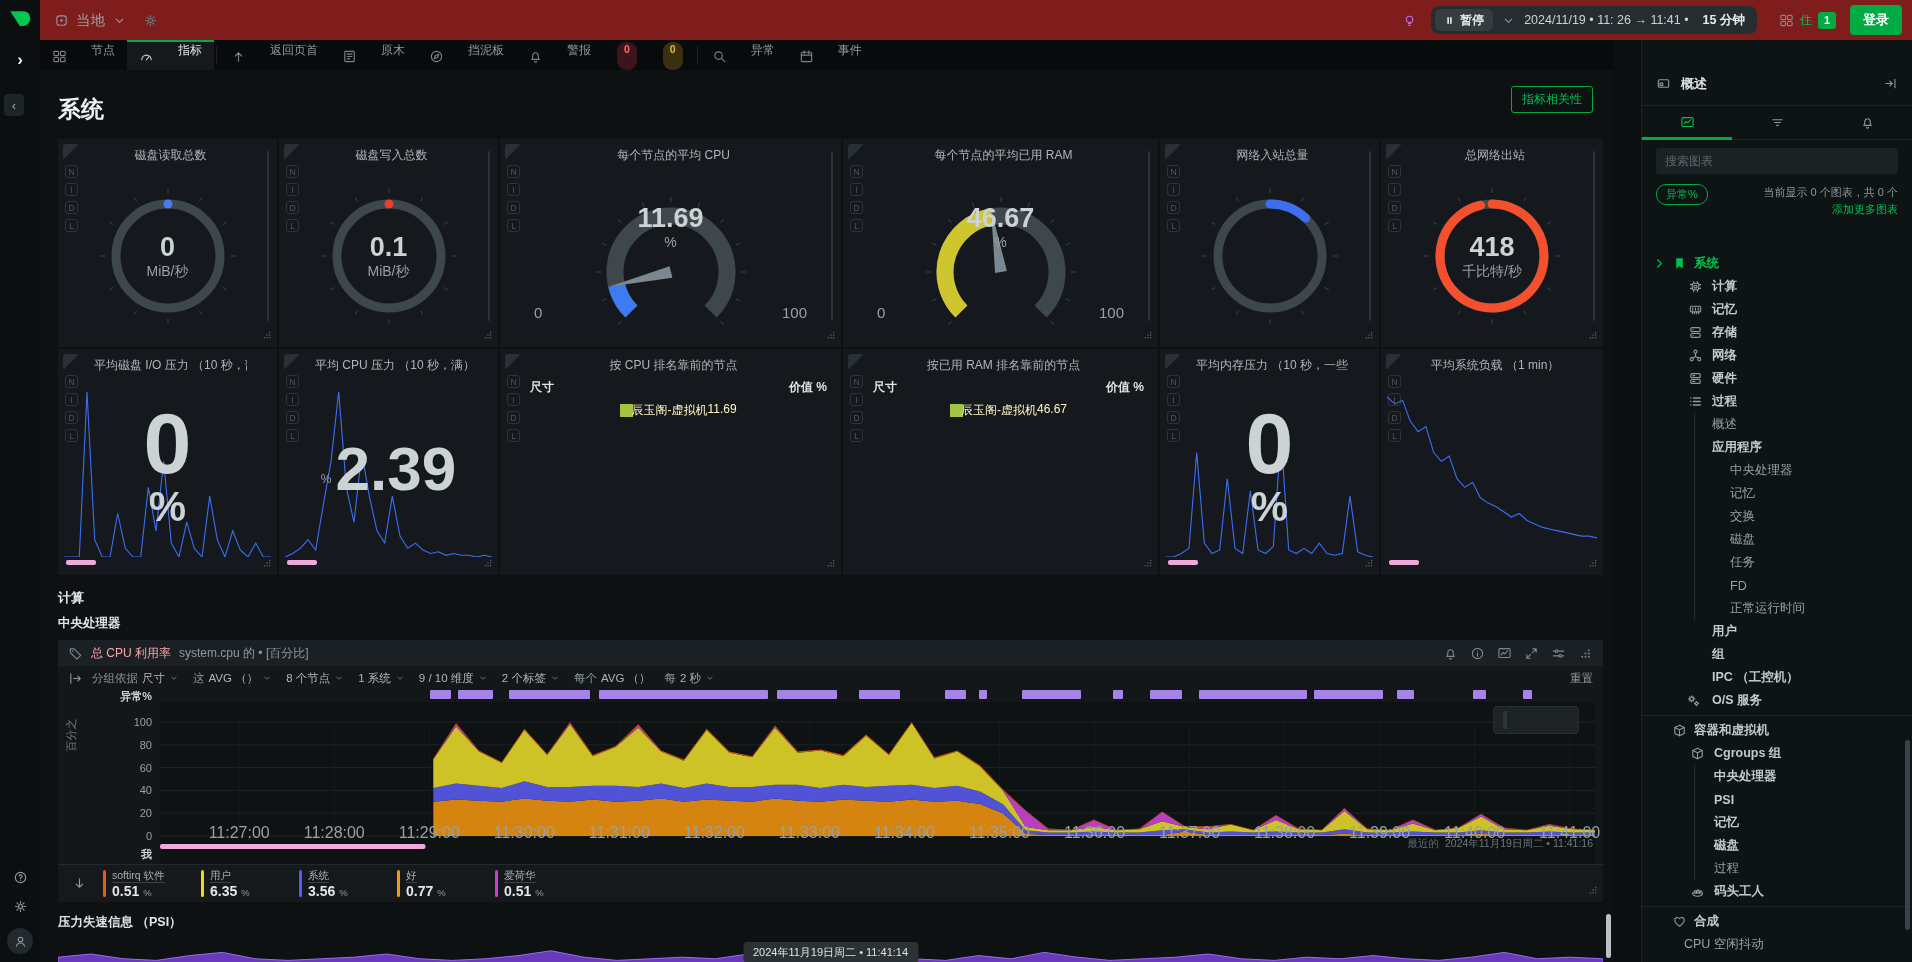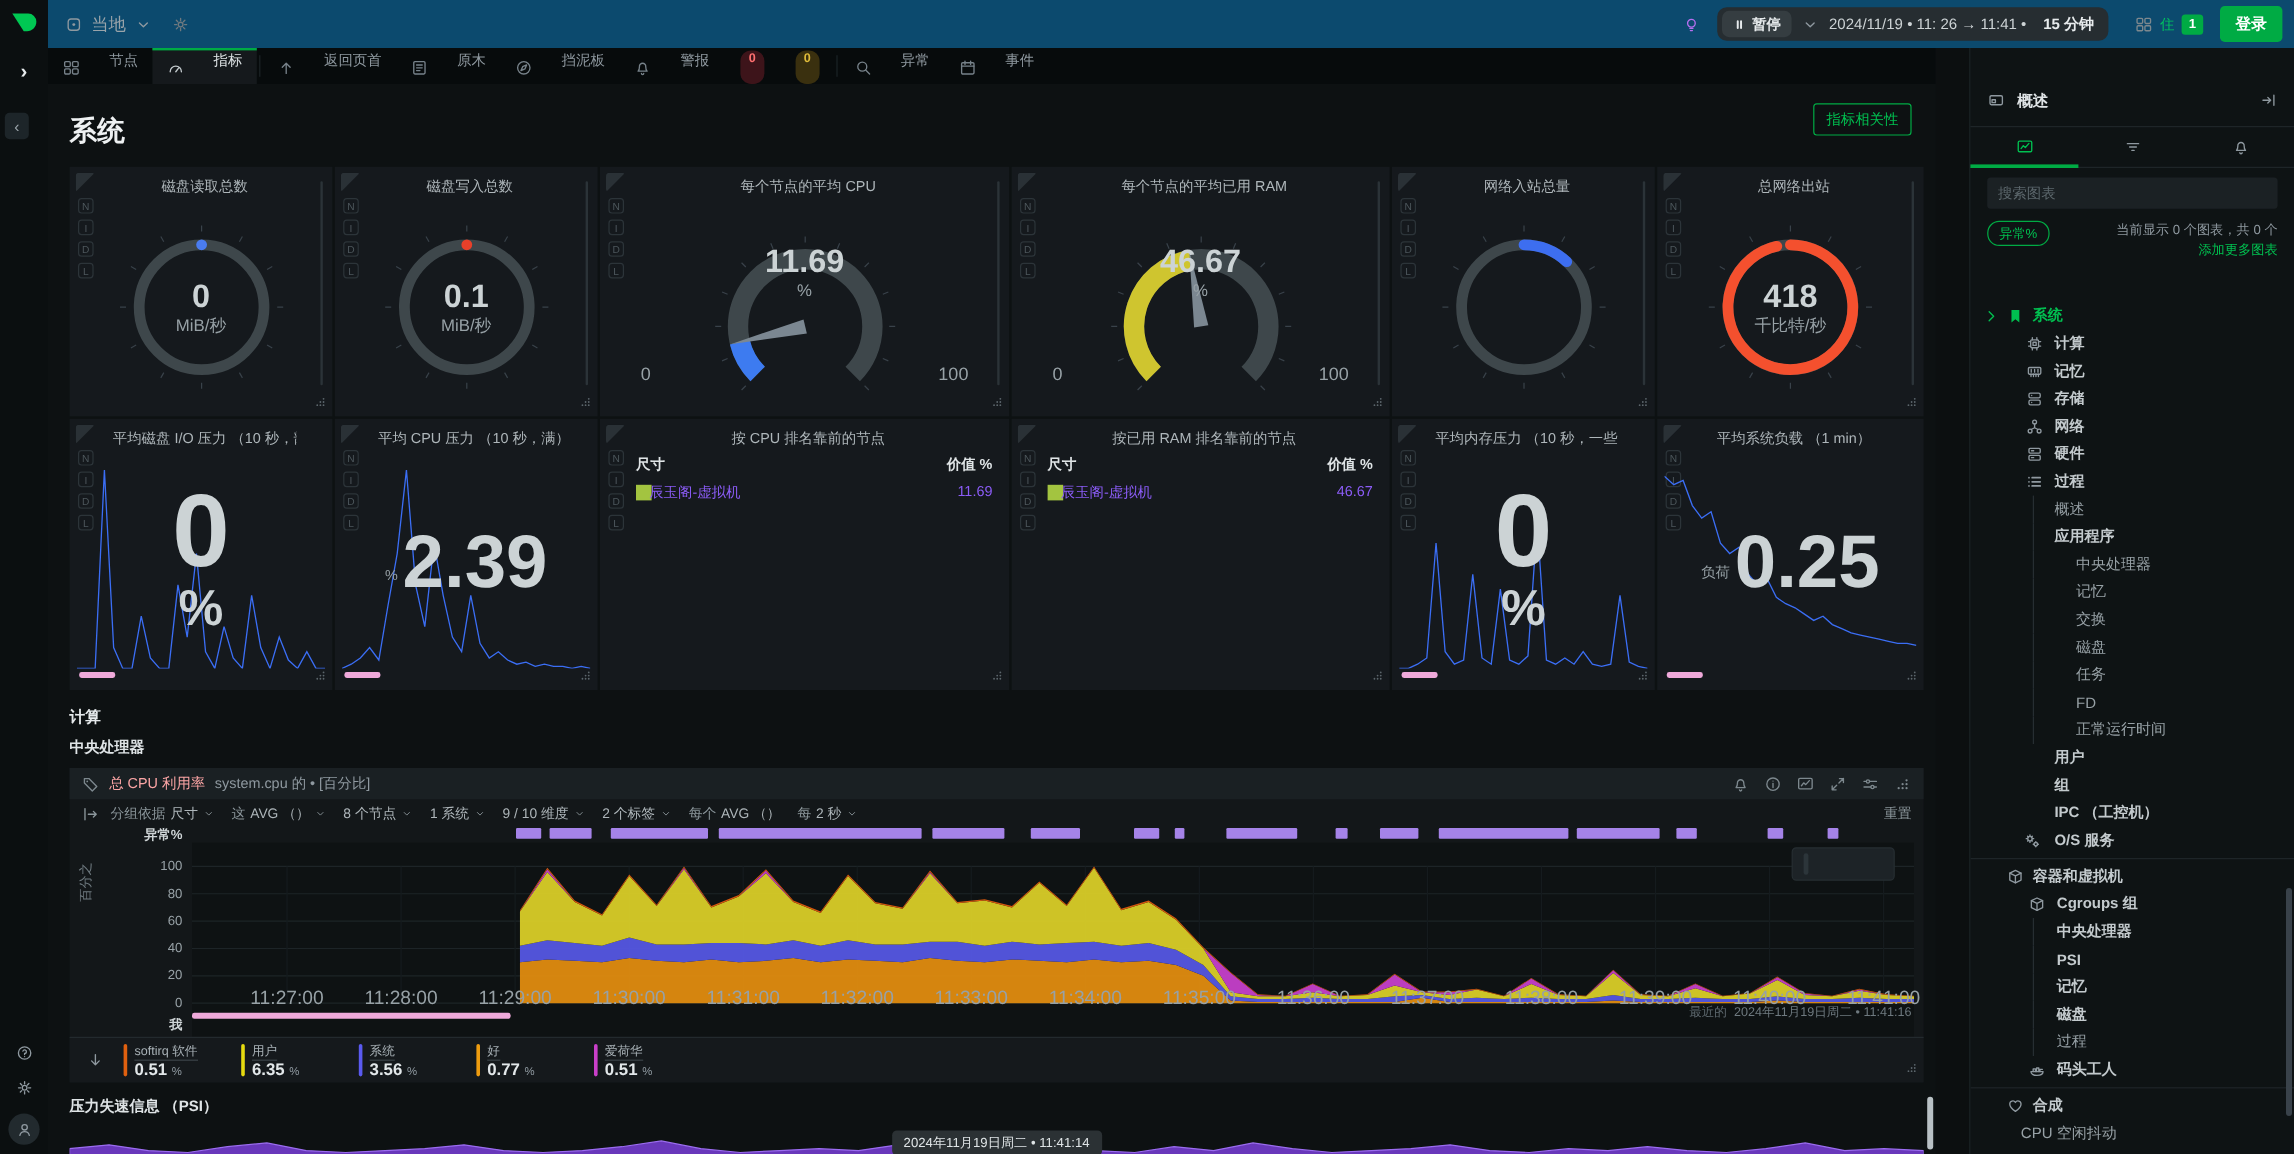--- a/index.html
+++ b/index.html
@@ -1,21 +1,21 @@
 <!DOCTYPE html>
 <html><head>
 <meta charset="utf-8">
 <style>
   *{margin:0;padding:0;box-sizing:border-box}
   html,body{width:1912px;height:962px;overflow:hidden;background:#0c0f10;
     font-family:"Liberation Sans","DejaVu Sans",sans-serif;color:#c6cdd0;font-size:12px}
   .ic{display:inline-flex;align-items:center;justify-content:center;vertical-align:middle}
   .ic svg{width:15px;height:15px}
   
-  .topbar{position:fixed;left:0;top:0;right:0;height:40px;background:#0c4a6e;display:flex;align-items:center;z-index:50}
+  .topbar{position:fixed;left:0;top:0;right:0;height:40px;background:#7f1d1d;display:flex;align-items:center;z-index:50}
   .logo{width:40px;height:40px;display:flex;align-items:center;justify-content:center;background:#0b0f10}
   .space-picker{display:flex;align-items:center;gap:7px;margin-left:14px;color:#8f99a0;font-size:14px;cursor:pointer}
   .space-picker .nm{color:#9aa4aa;font-size:14.5px}
   .gearbtn{margin-left:16px;color:#6e797f}
   .spacer{flex:1}
   .bulb{color:#b66ff0;margin-right:14px}
   .timepill{display:flex;align-items:center;background:#262d31;border-radius:8px;height:28px;padding:0 12px 0 4px;gap:8px;color:#c3cacd;cursor:pointer}
   .pausechip{display:flex;align-items:center;gap:5px;background:#353d41;border-radius:6px;height:22px;padding:0 9px;color:#e6eaec;font-weight:700}
   .pausechip .ic svg{width:11px;height:11px}
   .timepill .chev{color:#8f99a0}
@@ -66,21 +66,21 @@
   .tile-val{position:absolute;inset:30px 0 16px 0;display:flex;flex-direction:column;align-items:center;justify-content:center;pointer-events:none}
   .tile-val .big{font-size:86px;font-weight:700;color:#ccd3d5;line-height:.86}
   .tile-val .unit-below{font-size:42px;font-weight:700;color:#ccd3d5;margin-top:2px}
   .tile-val.compact .big{font-size:62px}
   .tile-val .withunit{display:flex;align-items:flex-end;gap:4px}
   .tile-val .sideunit{font-size:12px;color:#97a1a6;margin-bottom:10px}
   .spark{position:absolute;left:6px;right:6px;top:34px;bottom:18px}
   .pinkbar{position:absolute;left:8px;bottom:10px;height:5px;width:30px;background:#efa9da;border-radius:2px}
   .ttable{position:absolute;inset:30px 14px 8px 30px;font-size:12px}
   .ttable .thead{display:flex;justify-content:space-between;font-weight:700;color:#dfe4e6;margin-bottom:6px}
-  .ttable .trow{display:flex;justify-content:space-between;color:#8b5cf6}
+  .ttable .trow{display:flex;justify-content:center;color:#fef9c3}
   .ttable .nm{display:flex;align-items:center;gap:0px}
   .ttable .cbox{width:13px;height:13px;background:#a3c440;display:inline-block;margin-right:-2px}
   .h-sec{font-size:13px;color:#e6eaec;font-weight:700;margin:14px 0 4px}
   .h-sub{font-size:12.5px;color:#dfe4e6;font-weight:700;margin:8px 0 8px}
   
   .chartcard{position:relative;background:#131719;margin-right:10px;height:262px}
   .chead{height:26px;background:#1a2023;display:flex;align-items:center;padding:0 10px;gap:8px}
   .chead .ic{color:#7d888e}
   .ctit{color:#fca5a5;font-size:12px}
   .csub{color:#8f99a0;font-size:12px}
@@ -777,26 +777,20 @@
               <circle cx="11.5" cy="8" r="1"></circle>
               <circle cx="4.5" cy="11.5" r="1"></circle>
               <circle cx="8" cy="11.5" r="1"></circle>
               <circle cx="11.5" cy="11.5" r="1"></circle>
             </g>
           </svg></span>
         <div class="ctitle">平均系统负载 （1 min）</div>
         <svg class="spark" width="210" height="174" viewBox="0 0 210 174" preserveAspectRatio="none">
           <polyline points="0.0,13.9 7.8,20.9 15.6,17.4 23.3,38.3 31.1,48.7 38.9,43.5 46.7,69.6 54.4,78.3 62.2,73.1 70.0,95.7 77.8,104.4 85.6,99.2 93.3,114.8 101.1,120.1 108.9,123.5 116.7,128.8 124.4,134.0 132.2,130.5 140.0,137.5 147.8,140.9 155.6,144.4 163.3,146.2 171.1,147.9 178.9,149.6 186.7,151.4 194.4,153.1 202.2,153.1 210.0,154.9" fill="none" stroke="#3b6ef5" stroke-width="1.1"></polyline>
         </svg>
-        <div class="tile-val compact">
-          <div class="withunit">
-            <span class="sideunit">负荷</span>
-            <span class="big">0.25</span>
-          </div>
-        </div>
         <span class="pinkbar"></span>
       </div>
     </div>
   <h2 class="h-sec">计算</h2>
   <h3 class="h-sub">中央处理器</h3>
 
   <section class="chartcard" id="chartCard">
     <div class="chead">
       <span class="ic">
           <svg viewBox="0 0 16 16" fill="none" stroke="currentColor" stroke-width="1.2" stroke-linecap="round" stroke-linejoin="round">

